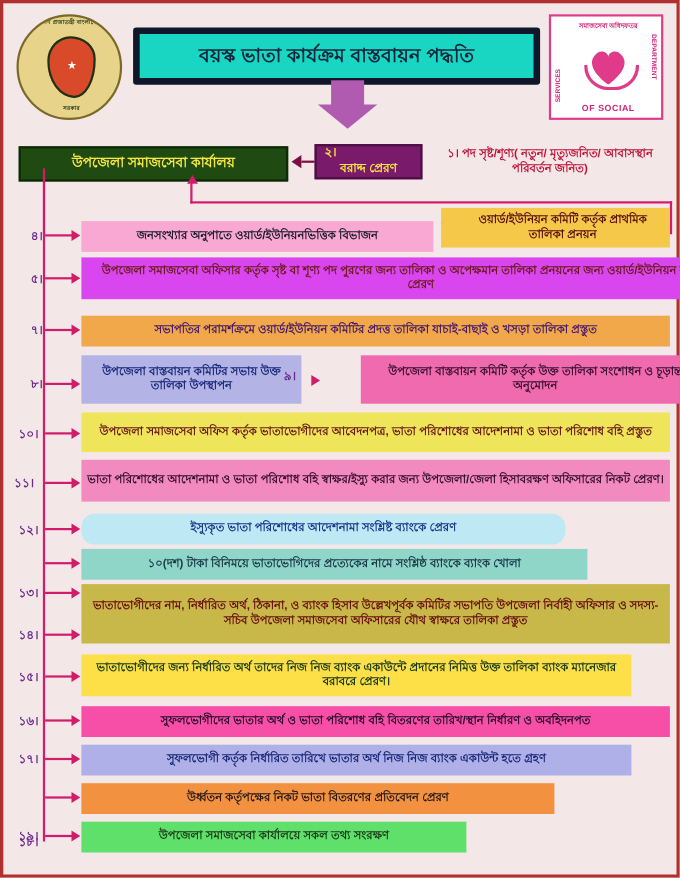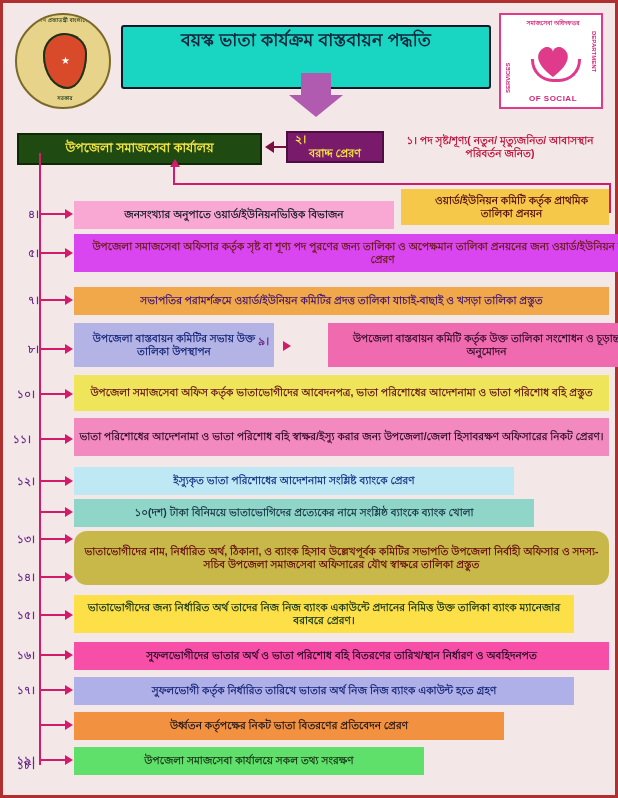--- a/index.html
+++ b/index.html
@@ -36,25 +36,25 @@
   .seal .map{
     position:absolute;left:26px;top:18px;width:44px;height:56px;
     background:#d94a2a;
     border-radius:48% 52% 44% 56%/40% 36% 62% 60%;
     box-shadow:inset 0 0 0 2px #16351a;
   }
   .seal .star{
     position:absolute;left:44px;top:40px;color:#fff;font-size:10px;
   }
   .title-box{
-    position:absolute;left:112px;top:16px;width:370px;height:64px;
+    position:absolute;left:112px;top:16px;width:370px;height:52px;
     background:#19d6c3;
-    border:2px solid #0f172a;
+    border:6px solid #0f172a;
     border-radius:3px;
-    display:flex;align-items:flex-start;justify-content:center;
+    display:flex;align-items:center;justify-content:center;
     box-sizing:border-box;
   }
   .title-box span{
     font-size:17.5px;font-weight:bold;color:#14263d;letter-spacing:.2px;
   }
   .logo{
     position:absolute;right:8px;top:4px;width:104px;height:96px;
     background:#fff;border:2px solid #e03a8a;box-sizing:border-box;
   }
   .logo .lt{
@@ -241,37 +241,37 @@
   <div class="num" style="left:2px;top:428px;">১১।</div>
   <div class="hline" style="left:38px;top:435px;width:26px;"></div>
   <div class="ah" style="left:62px;top:431px;"></div>
   <div class="box" style="left:71px;top:415px;width:535px;height:38px;background:#f28ac0;font-weight:bold;color:#3a1030;">
     <span>ভাতা পরিশোধের আদেশনামা ও ভাতা পরিশোধ বহি স্বাক্ষর/ইস্যু করার জন্য উপজেলা/জেলা হিসাবরক্ষণ অফিসারের নিকট প্রেরণ।</span>
   </div>
 
   <div class="num" style="left:6px;top:470px;">১২।</div>
   <div class="hline" style="left:38px;top:477px;width:26px;"></div>
   <div class="ah" style="left:62px;top:473px;"></div>
-  <div class="box" style="left:71px;top:464px;width:440px;height:26px;background:#bfe8f5;font-weight:bold;color:#1a3a8a;">
+  <div class="box" style="left:71px;top:464px;width:440px;height:26px;background:#bfe8f5;font-weight:bold;color:#1a3a8a;border-radius:12px;">
     <span>ইস্যুকৃত ভাতা পরিশোধের আদেশনামা সংশ্লিষ্ট ব্যাংকে প্রেরণ</span>
   </div>
 
   <div class="hline" style="left:38px;top:508px;width:26px;"></div>
   <div class="ah" style="left:62px;top:504px;"></div>
   <div class="box" style="left:71px;top:496px;width:460px;height:26px;background:#8fd6c8;font-weight:bold;color:#1a3a4a;">
     <span>১০(দশ) টাকা বিনিময়ে ভাতাভোগিদের প্রত্যেকের নামে সংশ্লিষ্ঠ ব্যাংকে ব্যাংক খোলা</span>
   </div>
 
   <div class="num" style="left:6px;top:528px;">১৩।</div>
   <div class="hline" style="left:38px;top:535px;width:26px;"></div>
   <div class="ah" style="left:62px;top:531px;"></div>
   <div class="num" style="left:6px;top:566px;">১৪।</div>
   <div class="hline" style="left:38px;top:573px;width:26px;"></div>
   <div class="ah" style="left:62px;top:569px;"></div>
-  <div class="box" style="left:71px;top:528px;width:535px;height:54px;background:#c8b84a;font-weight:bold;color:#6a1010;border-radius:13px;">
+  <div class="box" style="left:71px;top:528px;width:535px;height:54px;background:#c8b84a;font-weight:bold;color:#6a1010;">
     <span>ভাতাভোগীদের নাম, নির্ধারিত অর্থ, ঠিকানা, ও ব্যাংক হিসাব উল্লেখপূর্বক কমিটির সভাপতি উপজেলা নির্বাহী অফিসার ও সদস্য-সচিব উপজেলা সমাজসেবা অফিসারের যৌথ স্বাক্ষরে তালিকা প্রস্তুত</span>
   </div>
 
   <div class="num" style="left:6px;top:604px;">১৫।</div>
   <div class="hline" style="left:38px;top:611px;width:26px;"></div>
   <div class="ah" style="left:62px;top:607px;"></div>
   <div class="box" style="left:71px;top:592px;width:500px;height:38px;background:#fde047;font-weight:bold;color:#1a3a1a;">
     <span>ভাতাভোগীদের জন্য নির্ধারিত অর্থ তাদের নিজ নিজ ব্যাংক একাউন্টে প্রদানের নিমিত্ত উক্ত তালিকা ব্যাংক ম্যানেজার বরাবরে প্রেরণ।</span>
   </div>
 

